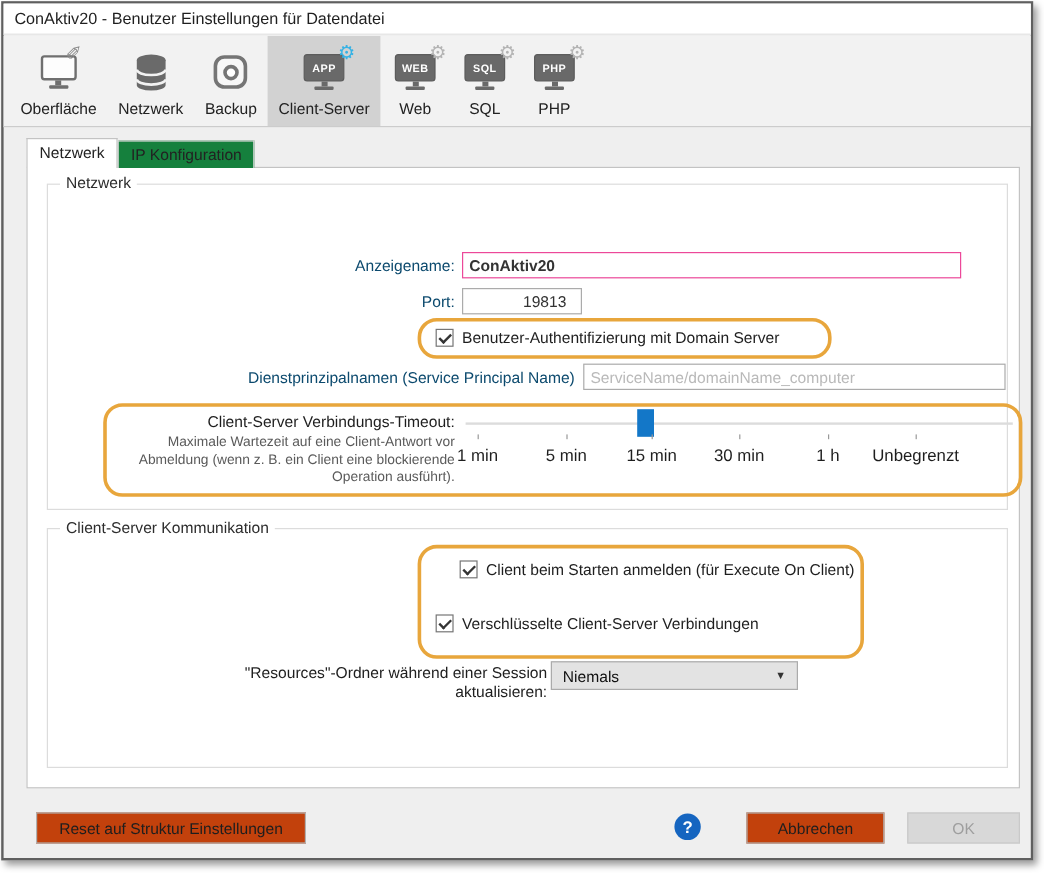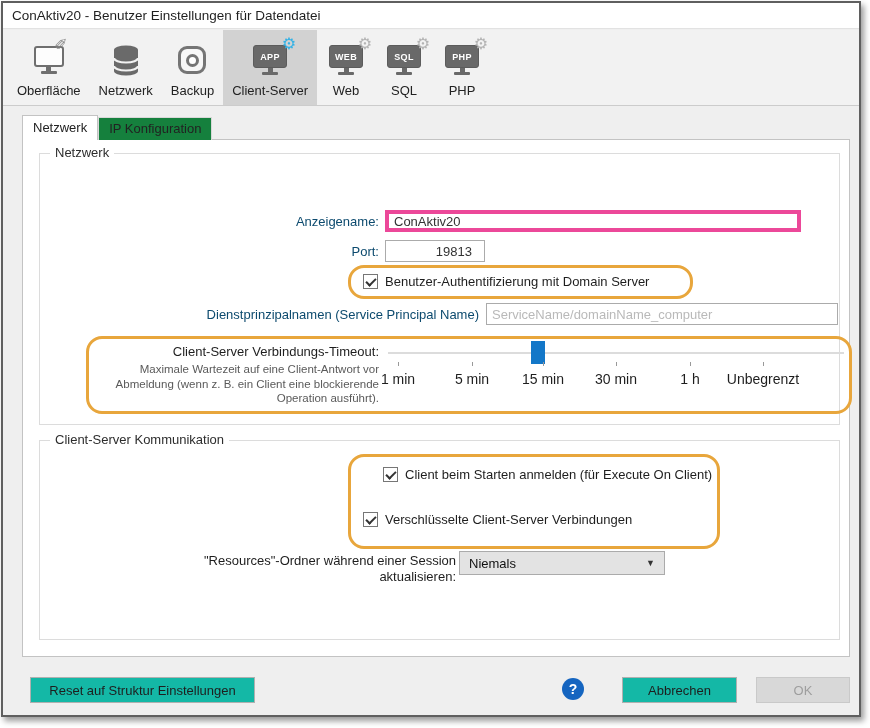--- a/index.html
+++ b/index.html
@@ -57,42 +57,42 @@
 
   .cbrow { position:absolute; display:flex; align-items:center; }
   .cb { width:15px; height:15px; min-width:15px; background:#fff; border:1px solid #767676; position:relative; }
   .cb.checked::after { content:""; position:absolute; left:2px; top:3px; width:8px; height:4px;
                        border-left:2px solid #343434; border-bottom:2px solid #343434; transform:rotate(-45deg); }
   .cblabel { margin-left:7px; font-size:13px; color:#1e1e1e; white-space:nowrap; }
 
   .flabel { position:absolute; font-size:13px; color:#0c4a6e; text-align:right; white-space:nowrap; }
   .tfield { position:absolute; font-size:13px; color:#333; border:1px solid #ababab; background:#fff;
             padding:1px 5px; outline:none; font-family:"Liberation Sans","DejaVu Sans",sans-serif; }
-  .tfield.blue { border:4px solid #ec4899; }
+  .tfield.blue { border:1px solid #ec4899;font-weight:bold; }
   .tfield.num { text-align:right; padding-right:12px; }
   .tfield::placeholder { color:#b9b9b9; opacity:1; }
 
   .hl { position:absolute; border:3px solid #e8a63c; border-radius:16px; }
 
   .slider-track { position:absolute; height:2px; background:#dcdcdc; }
   .slider-thumb { position:absolute; width:14px; height:23px; background:#1377c8; }
   .tick { position:absolute; width:1px; height:4px; background:#999999; }
   .ticklabel { position:absolute; width:100px; text-align:center; font-size:14px; color:#1e1e1e; }
 
   .helptext { position:absolute; font-size:11.5px; line-height:14.5px; color:#5a5a5a; text-align:right; }
   .timeout-title { position:absolute; font-size:13px; color:#1e1e1e; text-align:right; }
 
   .ddlabel { position:absolute; font-size:13px; line-height:16px; color:#1e1e1e; text-align:right; }
   .dd { position:absolute; display:flex; align-items:center; background:#e3e3e3;
         border:1px solid #ababab; height:24px; padding:0 9px; cursor:default; }
   .dd .ddval { flex:1; font-size:13px; color:#111; }
   .dd .ddarr { font-size:9px; color:#333; margin-left:6px; }
 
   
-  .btn { position:absolute; height:26px; background:#14b8a6; border:1px solid #b0b0b0;
+  .btn { position:absolute; height:26px; background:#c2410c; border:1px solid #b0b0b0;
          font-size:13px; color:#1e1e1e; display:flex; align-items:center; justify-content:center;
          font-family:"Liberation Sans","DejaVu Sans",sans-serif; cursor:default; }
   .btn.disabled { background:#d8d8d8; border:1px solid #c9c9c9; color:#9e9e9e; }
   .helpdot { position:absolute; width:22px; height:22px; border-radius:50%; background:#1565c0;
              color:#fff; font-size:14px; font-weight:bold; display:flex; align-items:center;
              justify-content:center; cursor:default; }
 </style>
 </head>
 <body>
 

